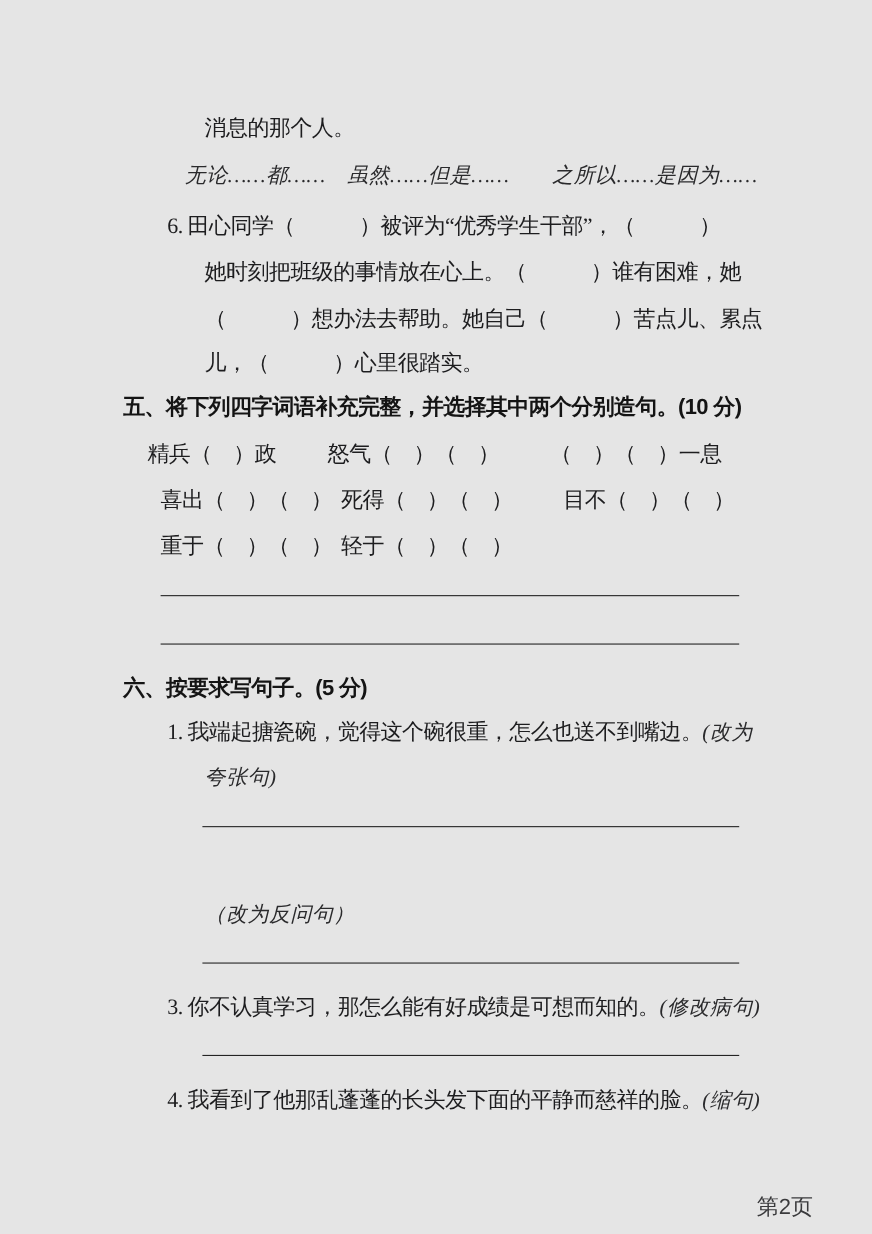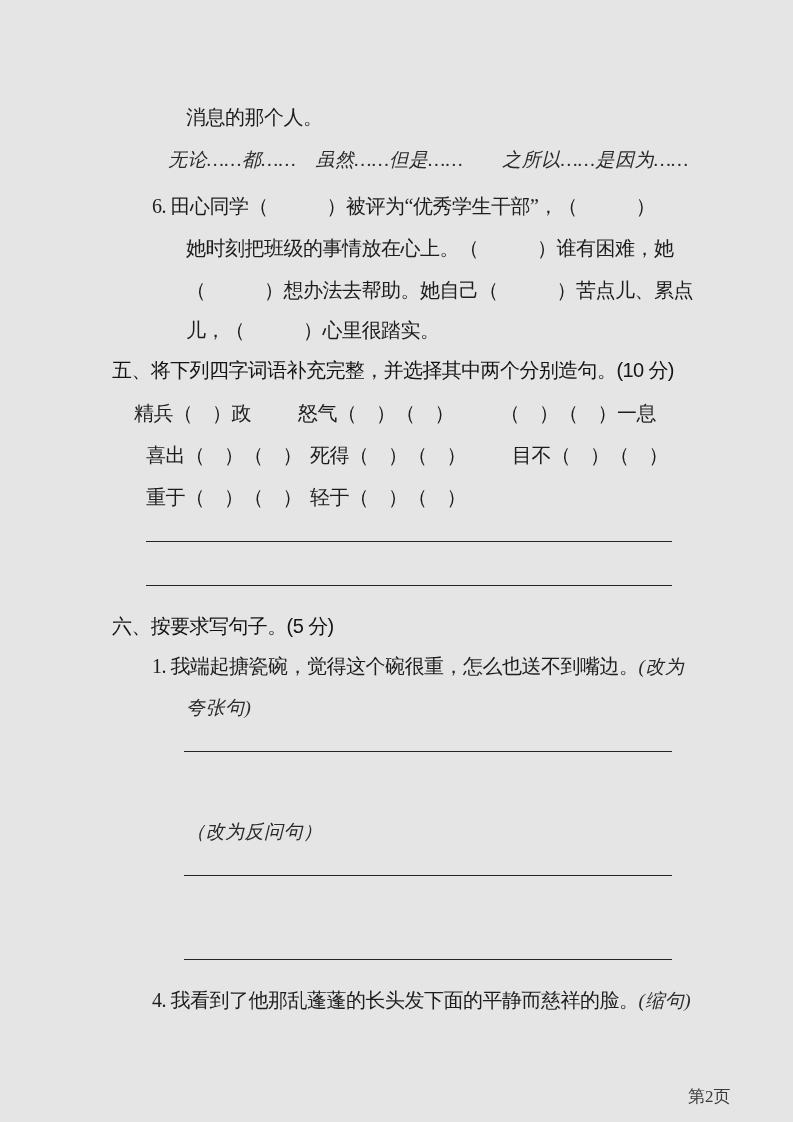--- a/index.html
+++ b/index.html
@@ -24,34 +24,34 @@
   .kai {
     font-family: "Liberation Serif", "DejaVu Serif", serif;
     font-size: 19px;
     font-style: italic;
     letter-spacing: 0.5px;
     color: #2a2a2c;
   }
   .sec-title {
     font-family: "Liberation Sans", "DejaVu Sans", sans-serif;
     font-size: 20px;
-    font-weight: 400;
+    font-weight: 700;
     letter-spacing: -0.6px;
     color: #141414;
   }
   .blank {
     position: absolute;
     height: 0;
     border-bottom: 1.6px solid #242424;
   }
   .c1 { display: inline-block; width: 164px; }
   .c2 { display: inline-block; width: 202px; }
   .footer {
-    font-family: Liberation Serif, serif;
-    font-size: 17px;
+    font-family: Liberation Sans, sans-serif;
+    font-size: 20px;
     color: #3a3a3c;
   }
 </style>
 </head>
 <body>
 
 <div class="page">
 
   <div class="t serif" style="left:186px; top:106px">消息的那个人。</div>
 
@@ -81,20 +81,23 @@
 
   <div class="t" style="left:152px; top:655px">
     <span class="serif">1. 我端起搪瓷碗，觉得这个碗很重，怎么也送不到嘴边。</span><span class="kai">(改为</span>
   </div>
   <div class="t kai" style="left:186px; top:697px">夸张句)</div>
   <div class="blank" style="left:184px; top:751px; width:488px"></div>
 
   <div class="t kai" style="left:186px; top:821px">（改为反问句）</div>
   <div class="blank" style="left:184px; top:875px; width:488px"></div>
 
+  <div class="t" style="left:152px; top:905px">
+    <span class="serif">3. 你不认真学习，那怎么能有好成绩是可想而知的。</span><span class="kai">(修改病句)</span>
+  </div>
   <div class="blank" style="left:184px; top:959px; width:488px"></div>
 
   <div class="t" style="left:152px; top:989px">
     <span class="serif">4. 我看到了他那乱蓬蓬的长头发下面的平静而慈祥的脸。</span><span class="kai">(缩句)</span>
   </div>
 
   <div class="t footer" style="left:688px; top:1087px">第2页</div>
 
 </div>
 

